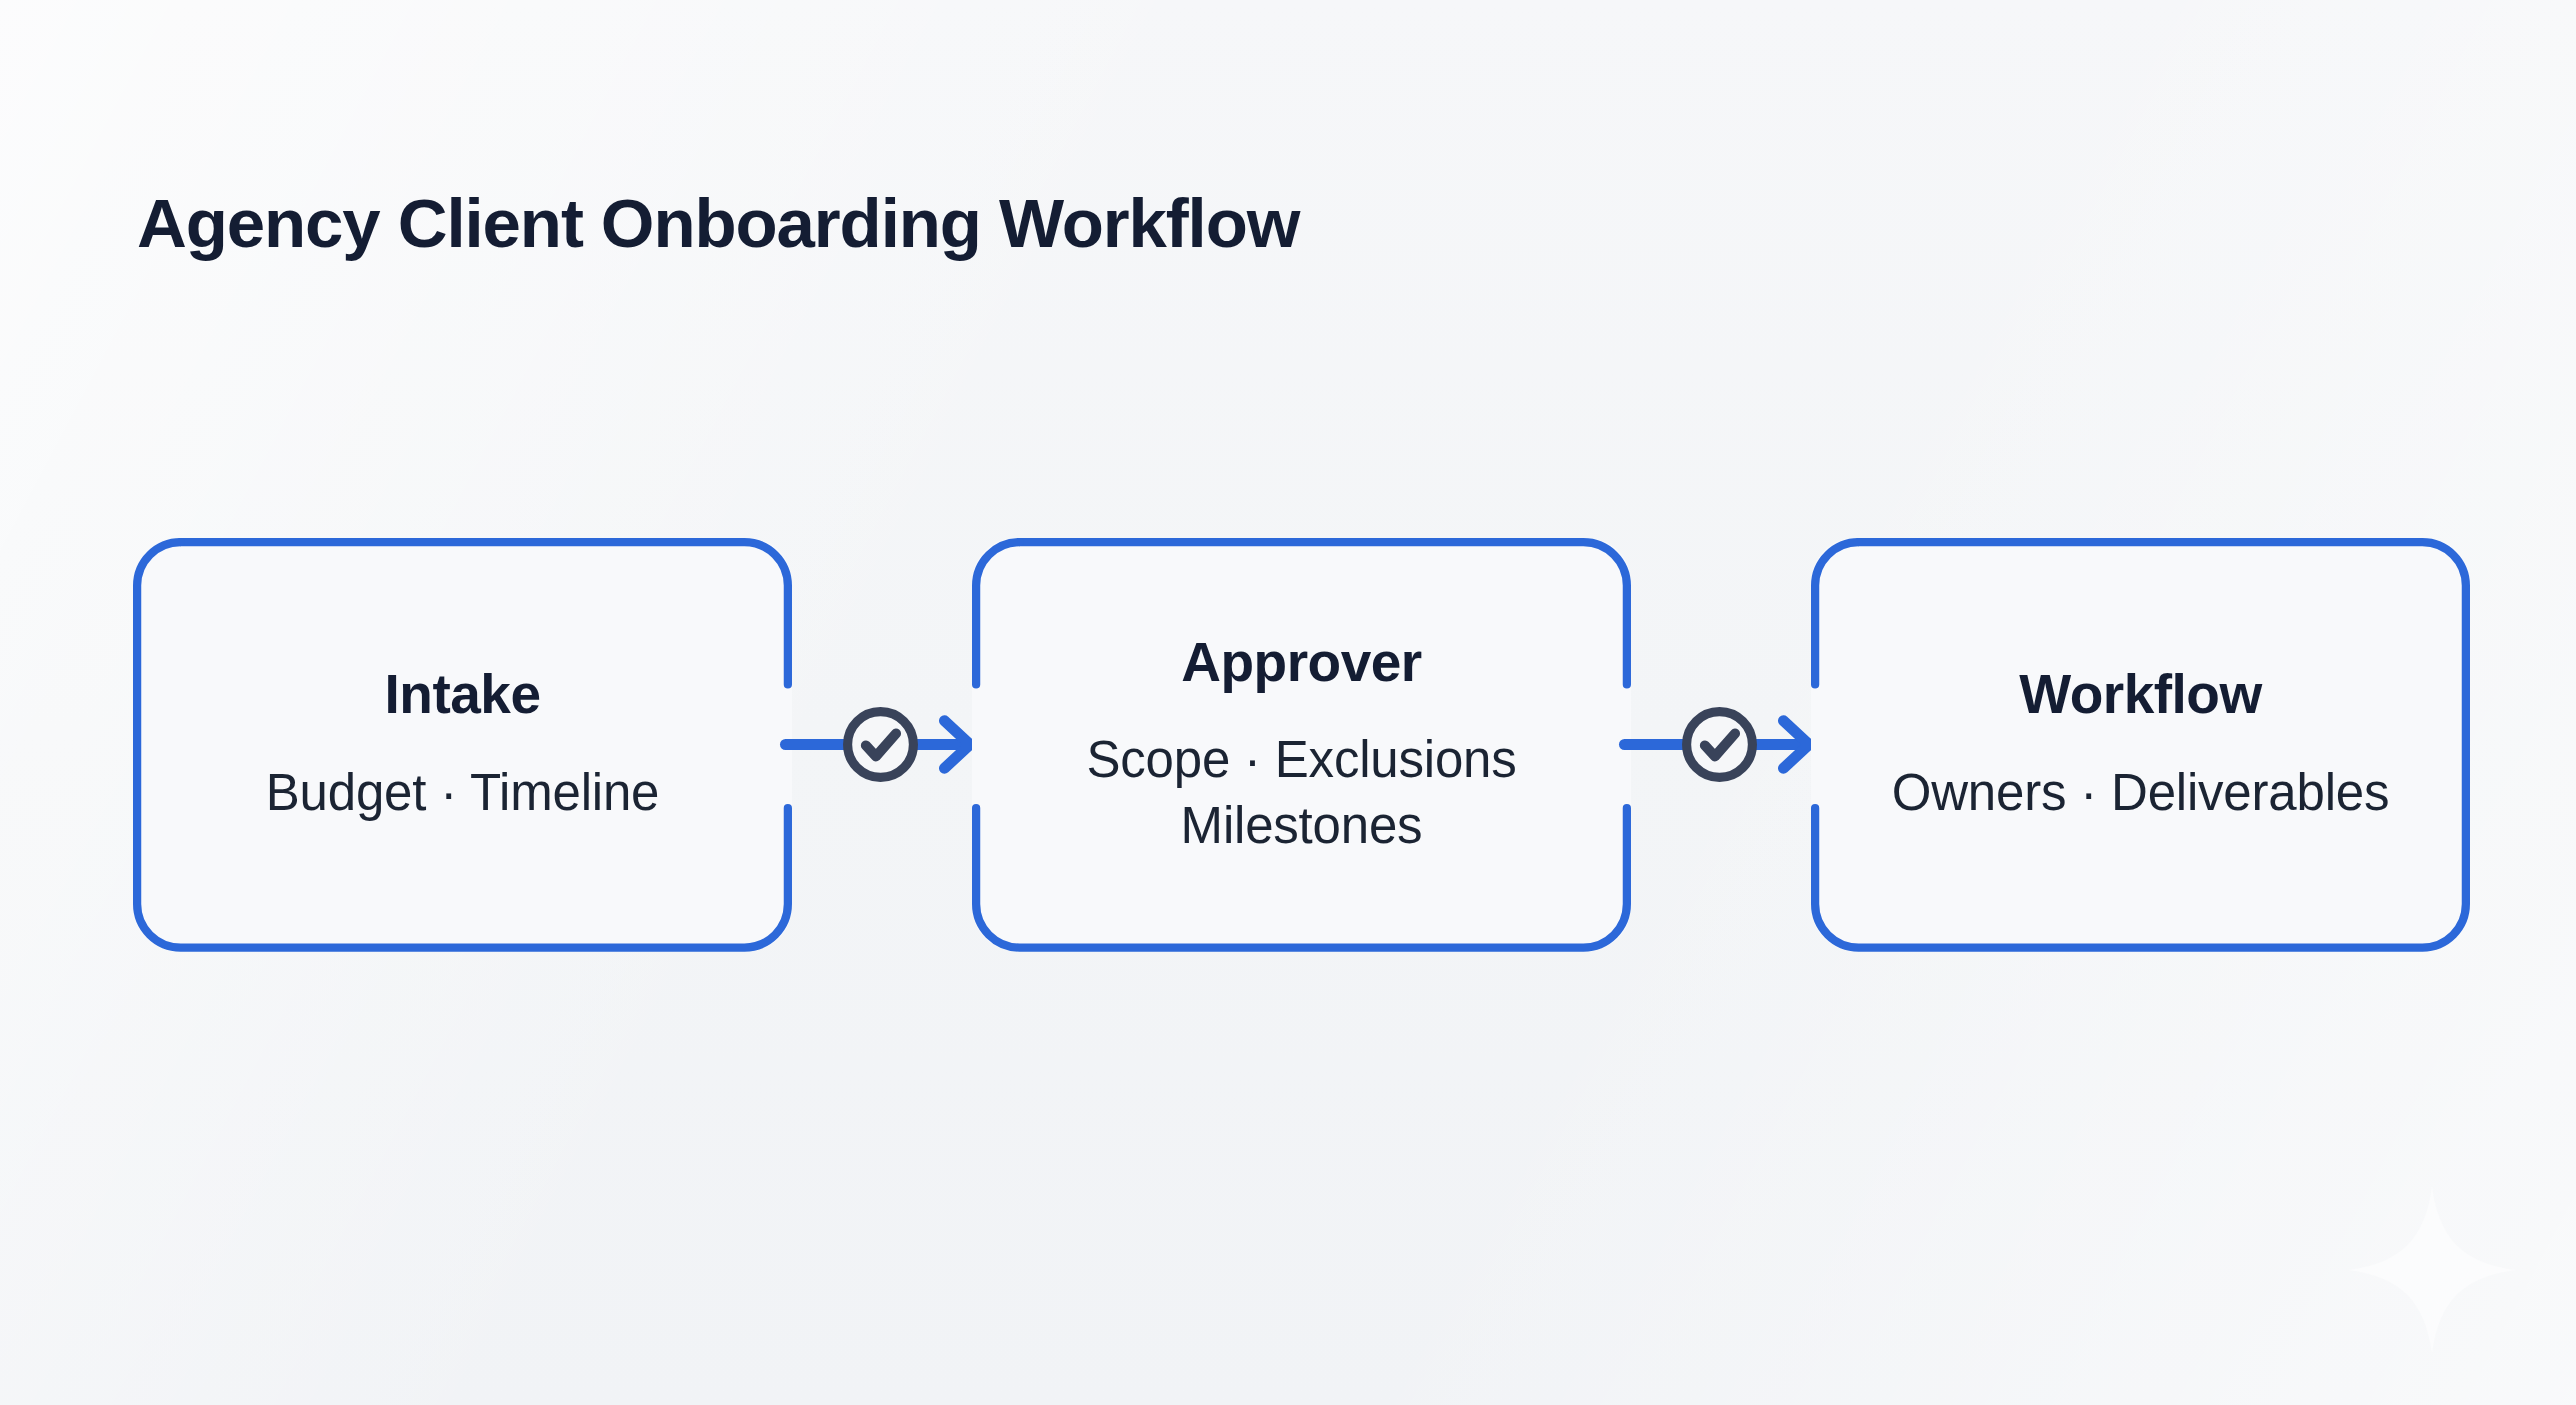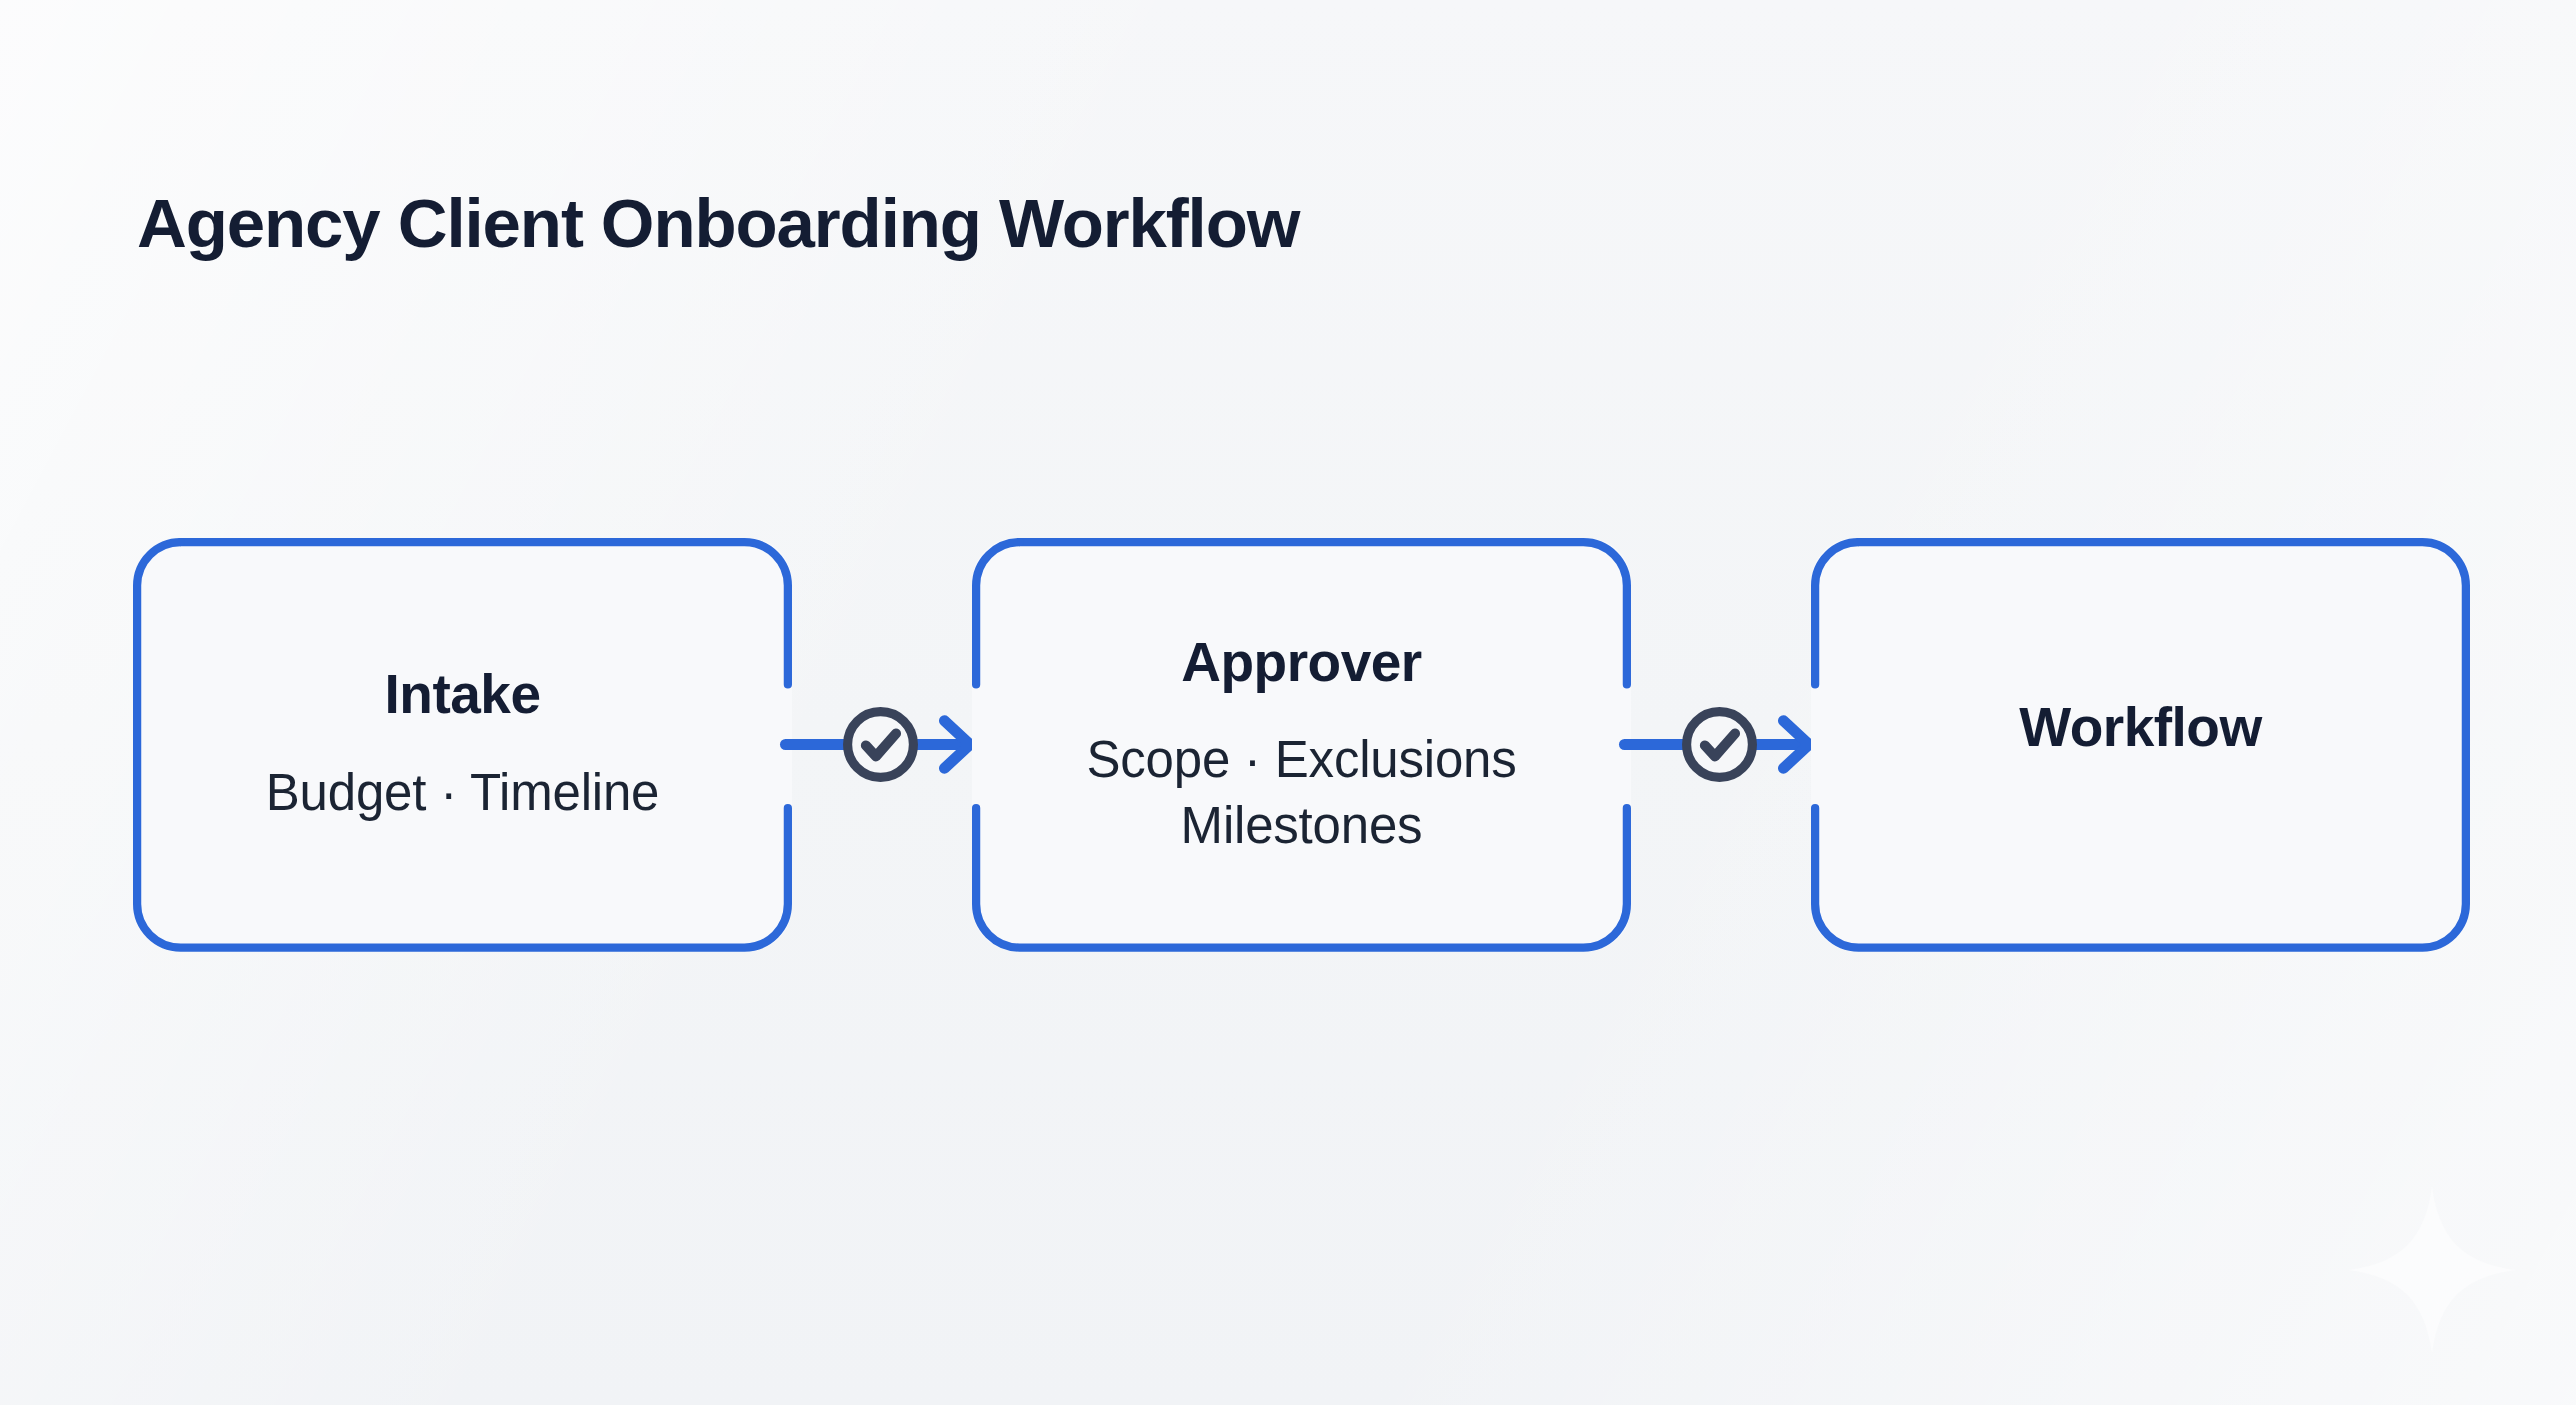--- a/index.html
+++ b/index.html
@@ -216,18 +216,19 @@
 
   <div class="step-card card-3">
     <svg class="card-outline" viewBox="0 0 720 452" preserveAspectRatio="none">
 
       <path d="M 52 4.5 L 668 4.5 A 47.5 47.5 0 0 1 715.5 52 L 715.5 400 A 47.5 47.5 0 0 1 668 447.5 L 52 447.5 A 47.5 47.5 0 0 1 4.5 400 L 4.5 295"></path>
       <path d="M 4.5 160 L 4.5 52 A 47.5 47.5 0 0 1 52 4.5"></path>
     </svg>
     <div class="card-body">
       <div class="card-title">Workflow</div>
       <div class="card-sub">
+        <span class="sub-line">Owners · Deliverables</span>
       </div>
     </div>
   </div>
 
 </div>
 
 
 </body></html>

